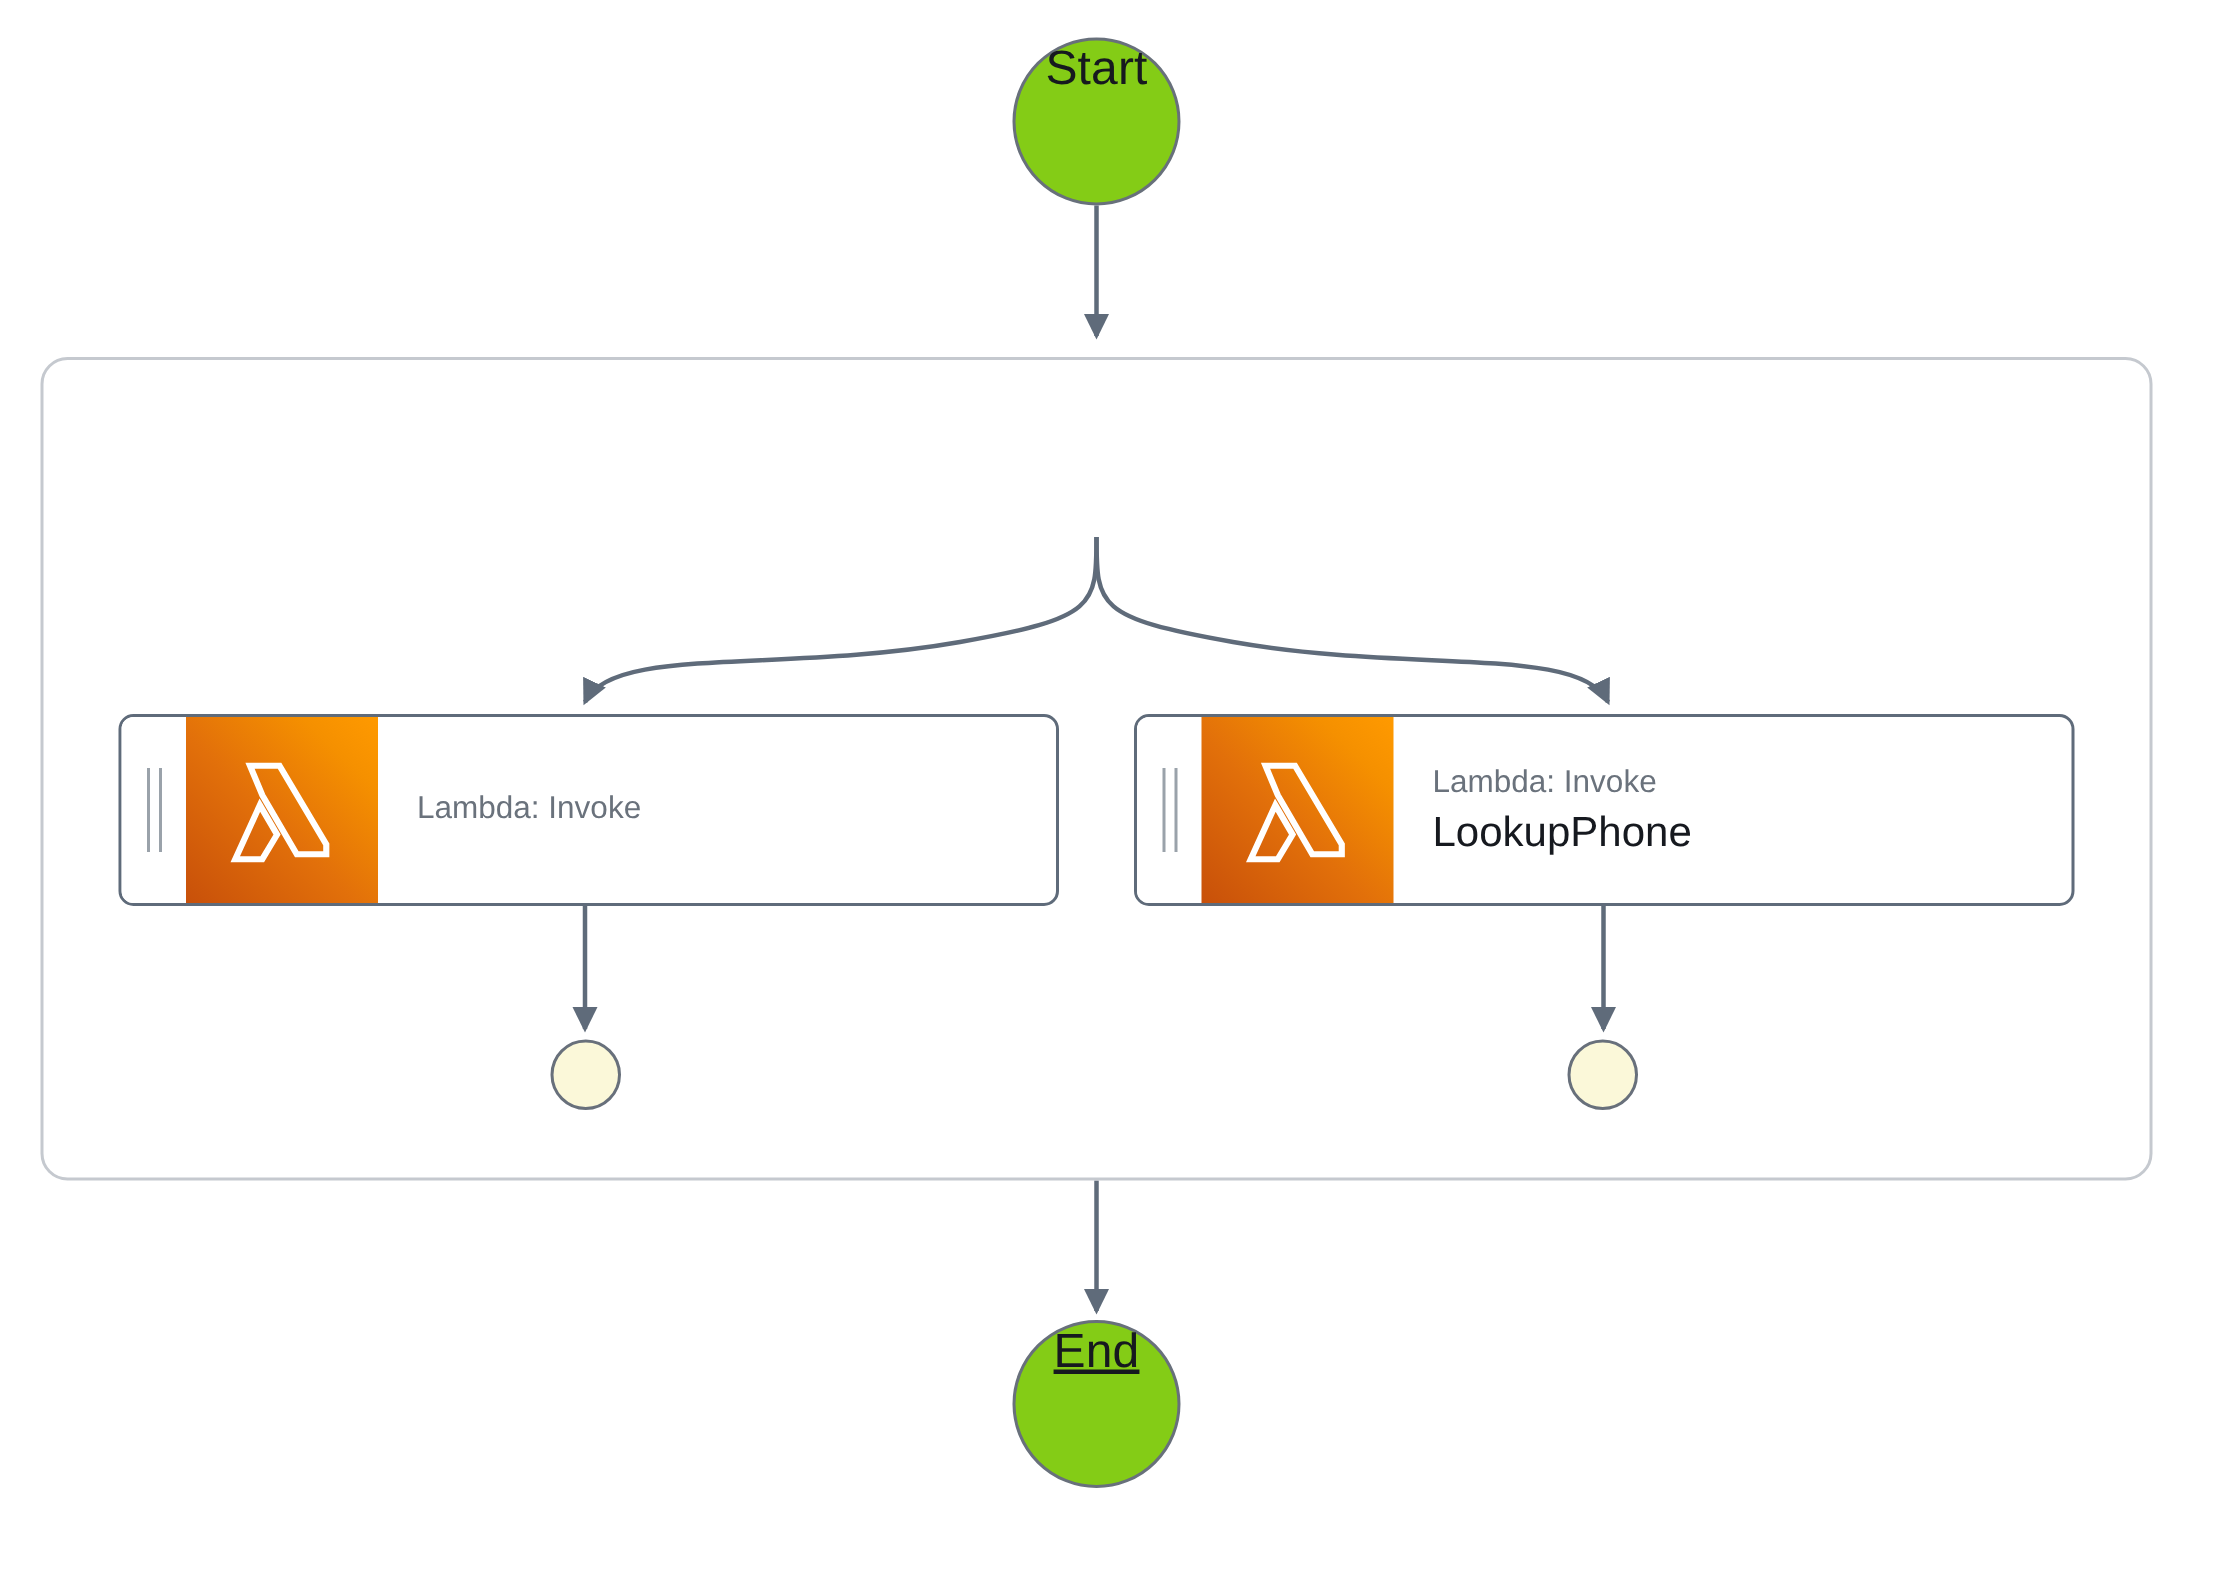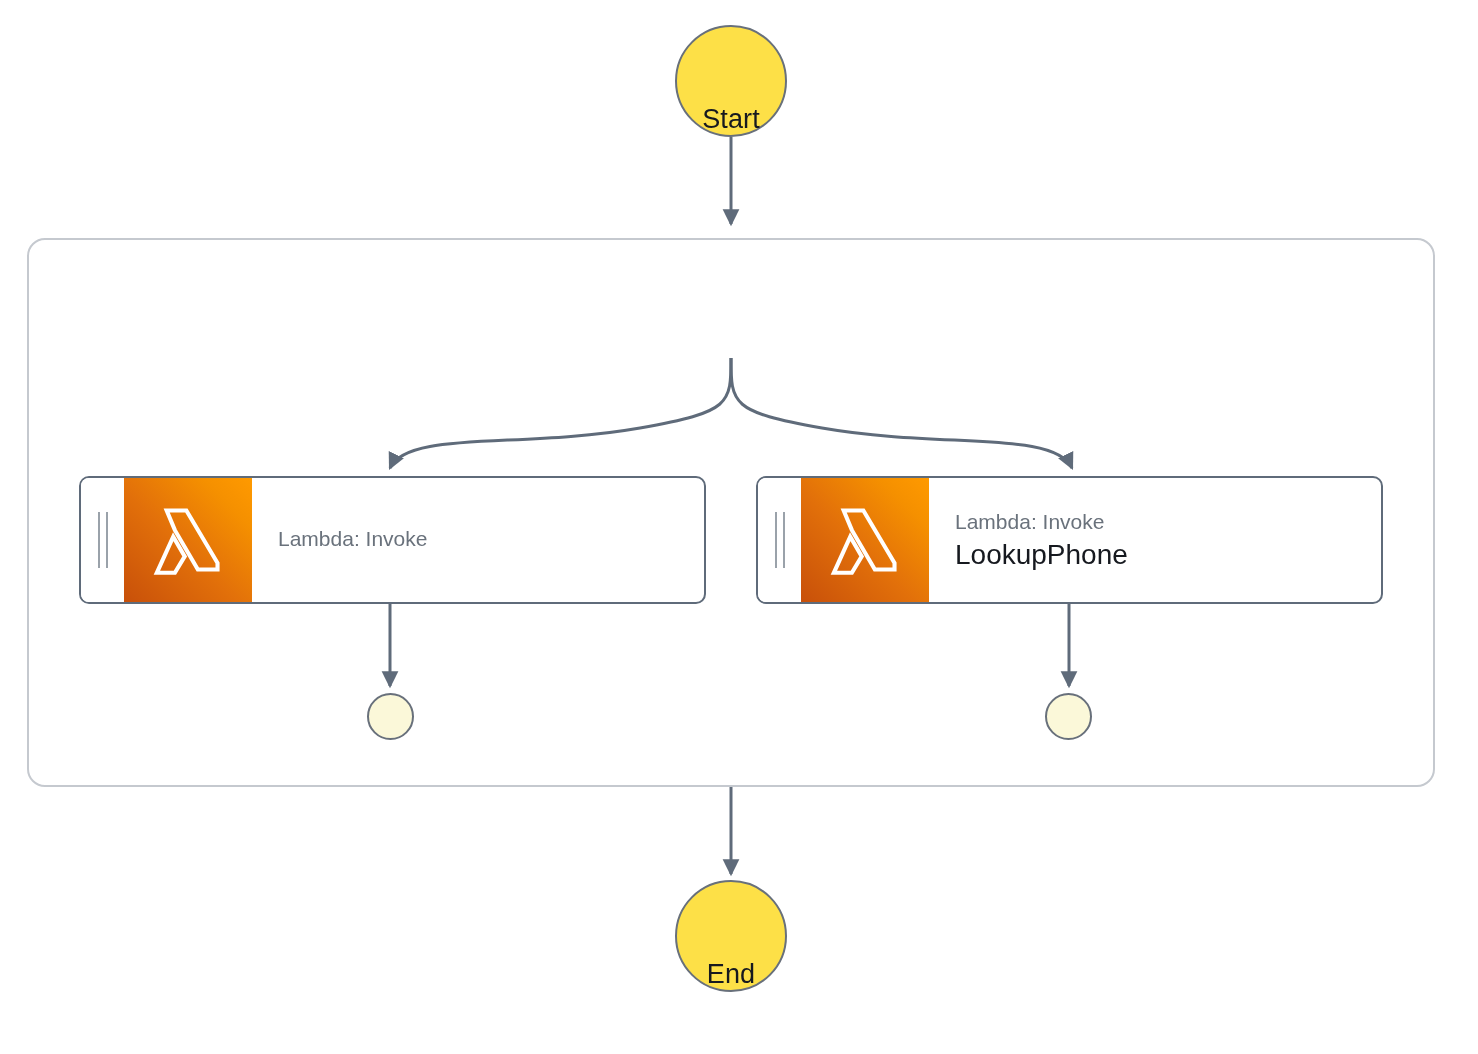--- a/index.html
+++ b/index.html
@@ -25,31 +25,31 @@
     width: 1478px;
     height: 1054px;
     pointer-events: none;
   }
 
   
   .term-circle {
     position: absolute;
     box-sizing: border-box;
     border-radius: 50%;
-    background: #fde047;
+    background: #84cc16;
     border: 2px solid #68707b;
     display: flex;
-    align-items: flex-end;
+    align-items: flex-start;
     justify-content: center;
     color: #16191f;
-    font-size: 27px;
+    font-size: 32px;
     letter-spacing: .1px;
   }
   #start-node { left: 675px; top: 25px; width: 112px; height: 112px; }
-  #end-node   { left: 675px; top: 880px; width: 112px; height: 112px; }
+  #end-node   { left: 675px; top: 880px; width: 112px; height: 112px; text-decoration: underline; }
   .term-dot {
     position: absolute;
     box-sizing: border-box;
     width: 47px; height: 47px;
     border-radius: 50%;
     background: #fbf8d9;
     border: 2px solid #68707b;
   }
   #branch-end-left  { left: 367px; top: 693px; }
   #branch-end-right { left: 1045px; top: 693px; }

